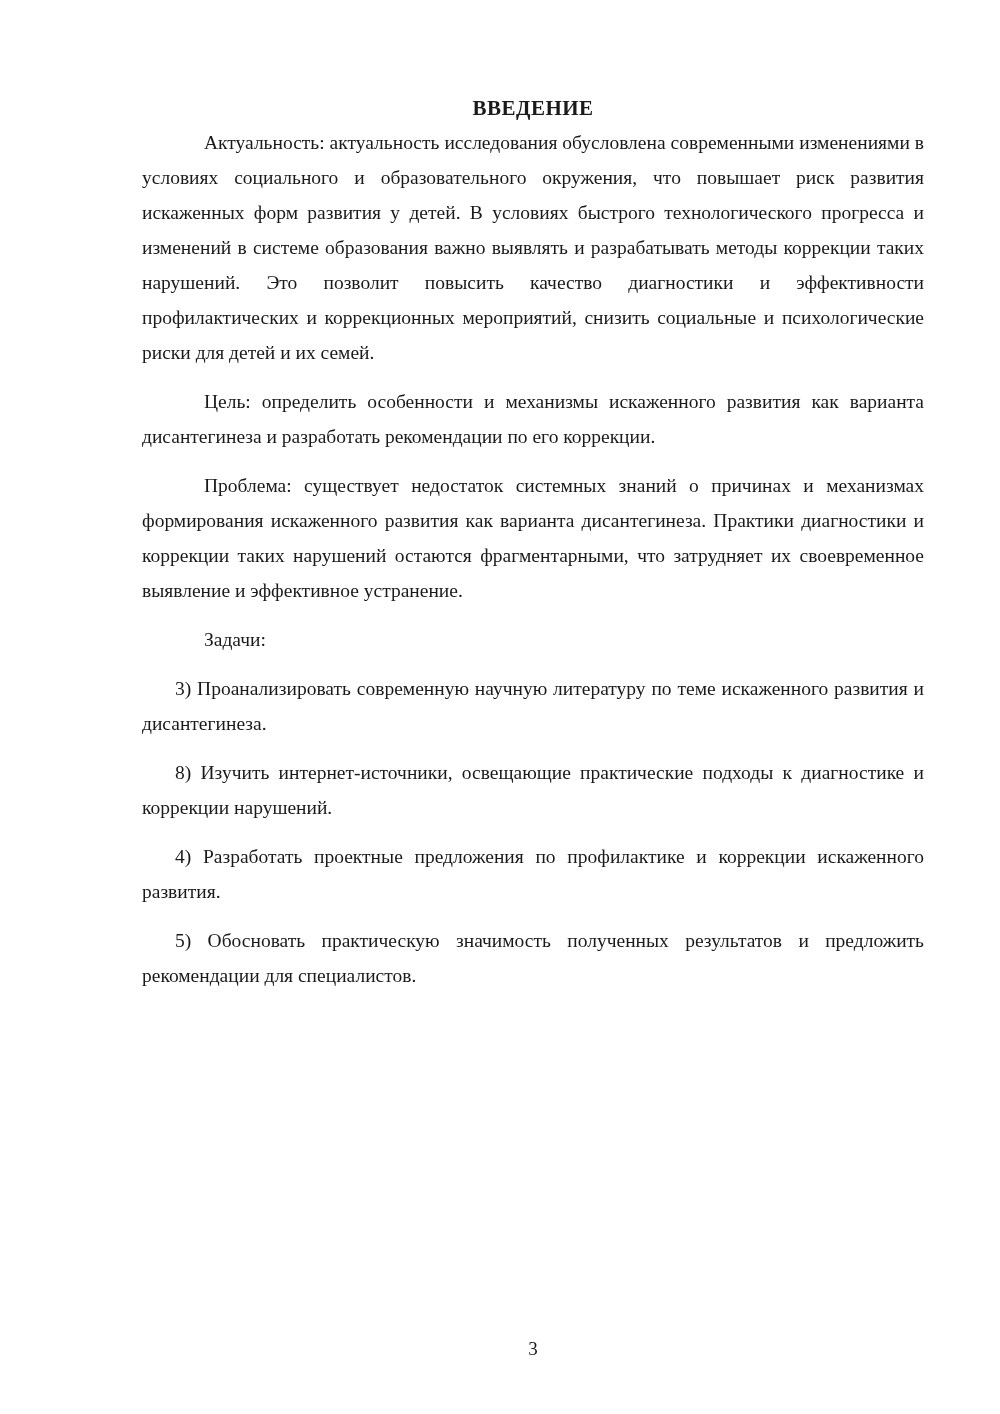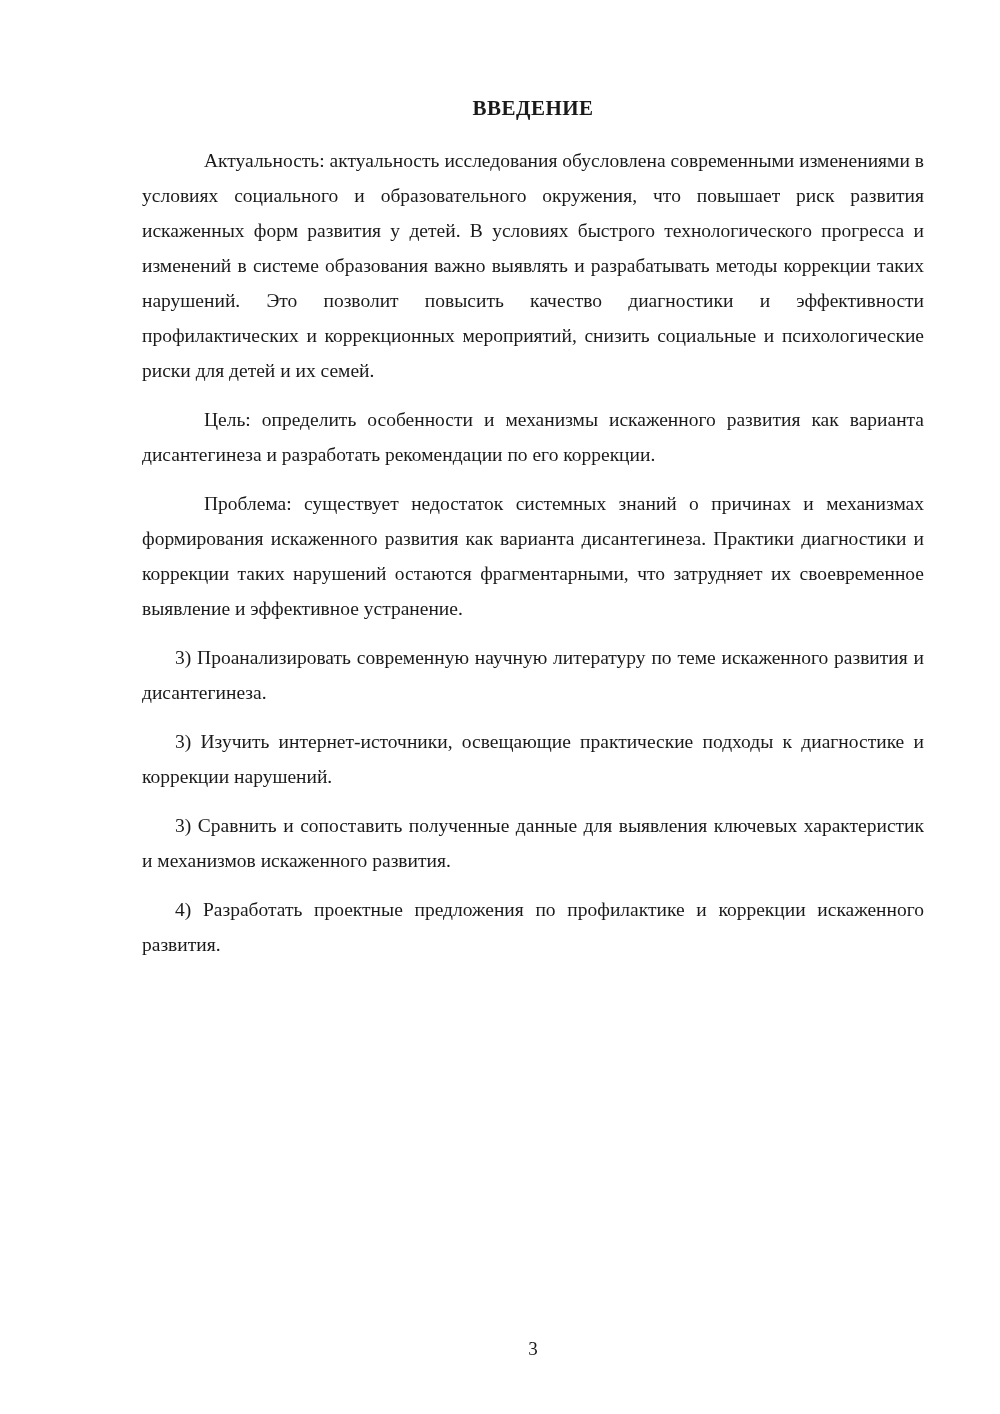--- a/index.html
+++ b/index.html
@@ -16,21 +16,21 @@
     position: absolute;
     top: 0; left: 0;
     width: 1000px; height: 1414px;
     padding: 96px 76px 0 142px;
     background: #ffffff;
   }
   .title {
     font-size: 21px;
     font-weight: bold;
     text-align: center;
-    margin-bottom: 22px;
+    margin-bottom: 4px;
     letter-spacing: 0.5px;
   }
   .para {
     font-size: 19.5px;
     line-height: 35px;
     text-align: justify;
     text-indent: 62px;
     margin-bottom: 14px;
   }
   .para.list {
@@ -51,26 +51,27 @@
 <div class="page">
 
   <h1 class="title">ВВЕДЕНИЕ</h1>
 
   <p class="para">Актуальность: актуальность исследования обусловлена современными изменениями в условиях социального и образовательного окружения, что повышает риск развития искаженных форм развития у детей. В условиях быстрого технологического прогресса и изменений в системе образования важно выявлять и разрабатывать методы коррекции таких нарушений. Это позволит повысить качество диагностики и эффективности профилактических и коррекционных мероприятий, снизить социальные и психологические риски для детей и их семей.</p>
 
   <p class="para">Цель: определить особенности и механизмы искаженного развития как варианта дисантегинеза и разработать рекомендации по его коррекции.</p>
 
   <p class="para">Проблема: существует недостаток системных знаний о причинах и механизмах формирования искаженного развития как варианта дисантегинеза. Практики диагностики и коррекции таких нарушений остаются фрагментарными, что затрудняет их своевременное выявление и эффективное устранение.</p>
 
+  <p class="para">Задачи:</p>
 
   <p class="para list">3) Проанализировать современную научную литературу по теме искаженного развития и дисантегинеза.</p>
 
-  <p class="para list">3) Изучить интернет-источники, освещающие практические подходы к диагностике и коррекции нарушений.</p>
+  <p class="para list">8) Изучить интернет-источники, освещающие практические подходы к диагностике и коррекции нарушений.</p>
 
-  <p class="para list">3) Сравнить и сопоставить полученные данные для выявления ключевых характеристик и механизмов искаженного развития.</p>
 
   <p class="para list">4) Разработать проектные предложения по профилактике и коррекции искаженного развития.</p>
 
+  <p class="para list">5) Обосновать практическую значимость полученных результатов и предложить рекомендации для специалистов.</p>
 
 
   <div class="page-number">3</div>
 
 </div>
 
 </body></html>

